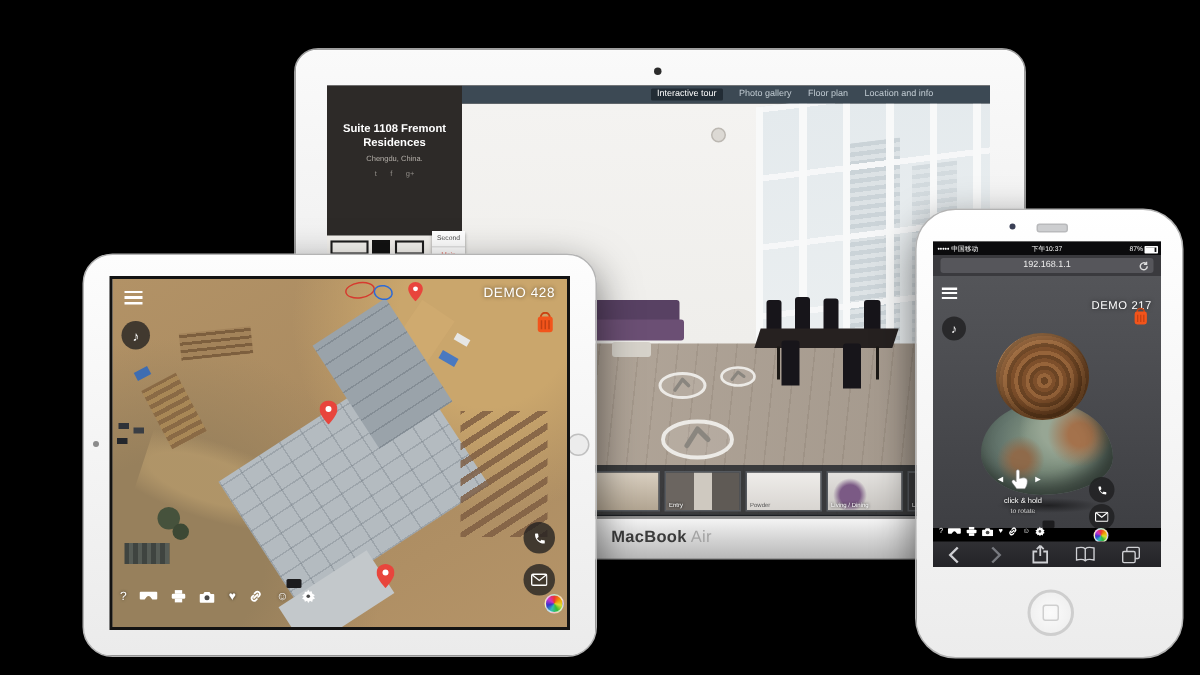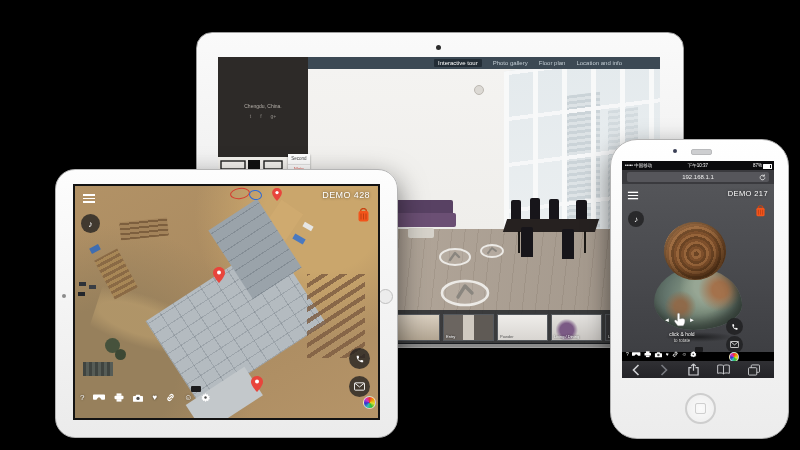--- a/index.html
+++ b/index.html
@@ -138,20 +138,24 @@
     <div class="abs tabbar">
       <div class="tabs">
         <span class="tab active">Interactive tour</span>
         <span class="tab">Photo gallery</span>
         <span class="tab">Floor plan</span>
         <span class="tab">Location and info</span>
       </div>
     </div>
 
     <div class="abs sidebar">
+      <div class="abs sb-title">
+        <div>Suite 1108 Fremont</div>
+        <div>Residences</div>
+      </div>
       <div class="abs sb-sub">Chengdu, China.</div>
       <div class="abs sb-social">
         <span>t</span>
         <span>f</span>
         <span>g+</span>
       </div>
       <div class="abs fp-mini">
         <svg width="71" height="16" viewBox="0 0 71 16">
           <rect x="3" y="4" width="24" height="8" fill="none" stroke="#1d1d1d" stroke-width="1.4"></rect>
           <rect x="30" y="3" width="12" height="10" fill="#121212"></rect>
@@ -179,20 +183,25 @@
           <span class="tlabel">Living / Dining</span>
         </div>
         <div class="thumb" style="background:linear-gradient(90deg,#3a3a3c 0 12%,rgba(0,0,0,0) 12%),radial-gradient(circle at 75% 55%,#6f5078 0 16%,rgba(0,0,0,0) 28%),linear-gradient(180deg,#d6d4d1,#bab7b4);">
           <span class="tlabel">Living</span>
         </div>
       </div>
     </div>
   </div>
 
   <div class="abs mb-hinge"></div>
+  <div class="abs mb-base">
+    <div class="abs mb-label">
+      <b>MacBook</b> <i>Air</i>
+    </div>
+  </div>
 
   <div class="abs ipad-body"></div>
   <div class="abs ipad-cam"></div>
   <div class="abs ipad-home"></div>
 
   <div class="abs ipad-screen">
 
     <div class="abs" style="left:168px;top:10px;width:26px;height:130px;background:#d0aa70;opacity:.85;transform:rotate(34deg);"></div>
     <div class="abs" style="left:18px;top:112px;width:130px;height:56px;background:radial-gradient(ellipse at 35% 50%,#c8a974 0 35%,rgba(0,0,0,0) 65%);opacity:.5;transform:rotate(18deg);"></div>
     <div class="abs" style="left:58px;top:28px;width:192px;height:192px;transform:rotate(-33deg);">
@@ -295,21 +304,21 @@
     <div class="abs urlbar">
       <div class="abs urlfield">192.168.1.1</div>
       <svg class="abs" style="right:8px;top:4px;" width="7" height="7" viewBox="0 0 12 12">
           <path d="M10 6a4 4 0 1 1-1.2-2.8" fill="none" stroke="#ddd" stroke-width="1.6"></path>
           <path d="M9.2.8v3h-3" fill="none" stroke="#ddd" stroke-width="1.6"></path>
         </svg>
     </div>
 
     <div class="abs app">
       <div class="abs burger" style="left:5px;top:7px;transform:scale(.85);"></div>
-      <div class="abs demo" style="right:6px;top:5px;font-size:7.5px;">DEMO 217</div>
+      <div class="abs demo" style="right:6px;top:15px;font-size:7.5px;">DEMO 217</div>
       <div class="abs circ-btn" style="left:6px;top:27px;width:16px;height:16px;">
         <span style="color:#fff;font-size:8px;">♪</span>
       </div>
       <svg class="abs" style="left:134px;top:21px;" width="9" height="12" viewBox="0 0 11 14">
         <path d="M2.5 3.5a3 3 0 0 1 6 0" fill="none" stroke="#c94312" stroke-width="1.3"></path>
         <rect x="0.5" y="3" width="10" height="10.5" rx="2" fill="#f2541b"></rect>
         <path d="M3 5.5v6M5.5 5.5v6M8 5.5v6" stroke="#c23f12" stroke-width="1"></path>
       </svg>
 
       <div class="abs" style="left:32px;top:36px;width:92px;height:132px;">

